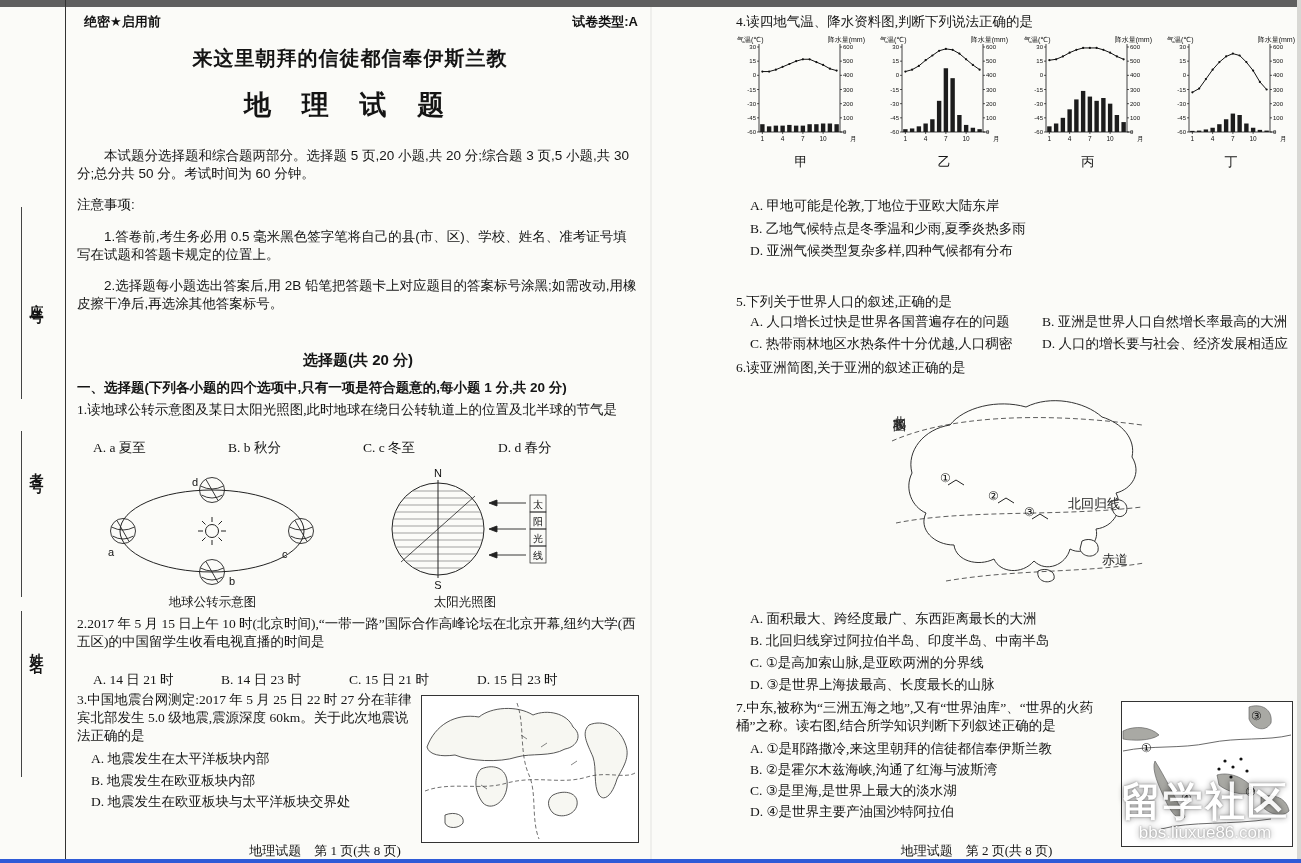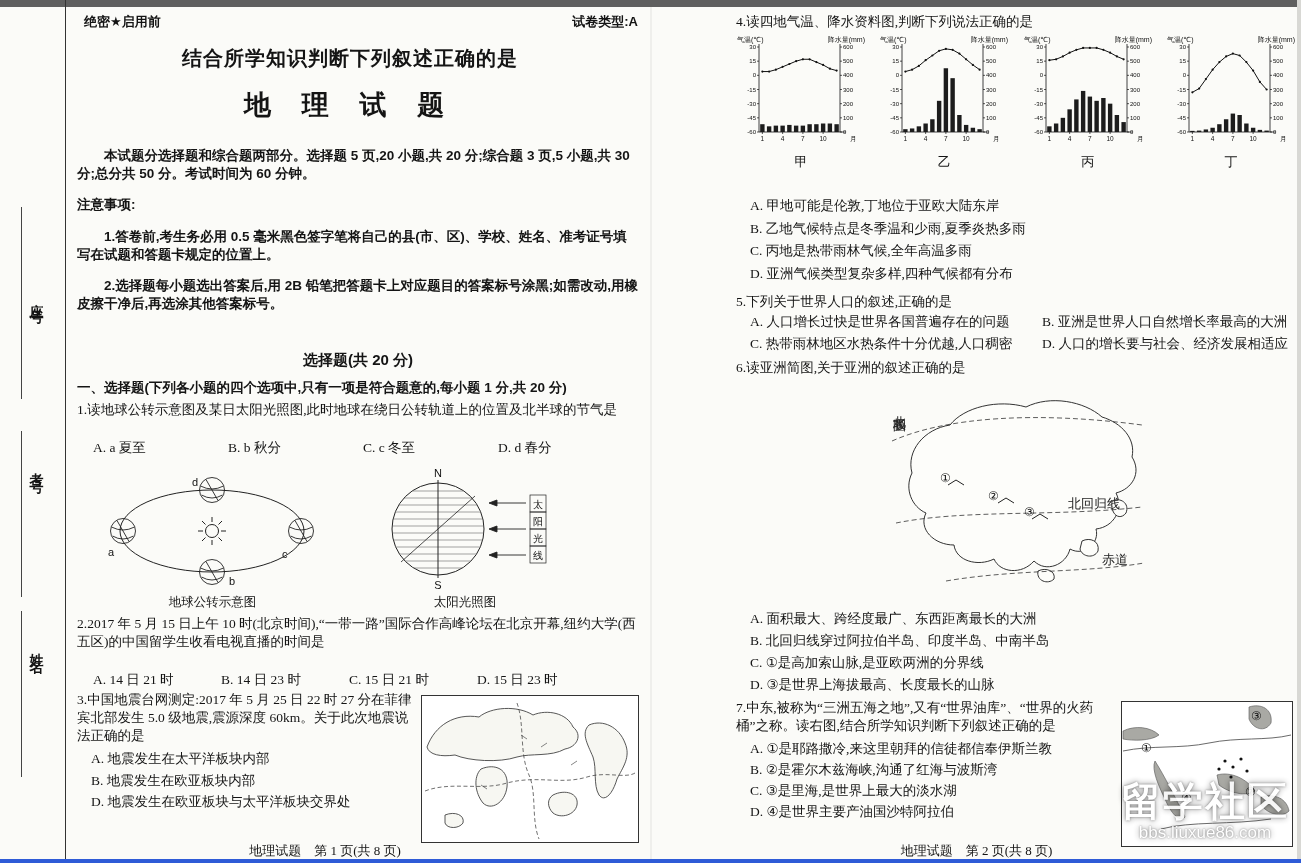--- a/index.html
+++ b/index.html
@@ -20,21 +20,21 @@
   .seal-line{position:absolute;left:21px;width:1px;background:#444}
   .m-label{position:absolute;left:27px;writing-mode:vertical-rl;letter-spacing:7px;
            font-size:14px;font-weight:bold}
 
   .secrecy{left:84px;top:6px;font-size:13px;font-weight:bold}
   .ptype{left:455px;top:6px;width:183px;text-align:right;font-size:13px;font-weight:bold}
   .title{left:70px;top:38px;width:560px;text-align:center;font-size:20px;font-weight:bold;letter-spacing:1px}
   .subject{left:70px;top:80px;width:560px;text-align:center;font-size:27px;font-weight:bold;letter-spacing:12px}
 
   .body1{left:77px;top:126px;width:562px;font-size:13.5px;line-height:18px}
-  .intro,.notice,.notice-title{font-weight:bold;font-family:"Liberation Sans","DejaVu Sans",sans-serif}
+  .intro,.notice,.notice-title{font-weight:normal;font-family:"Liberation Sans","DejaVu Sans",sans-serif}
   .intro,.notice{text-indent:2em}
 
   .sec-title{left:77px;top:344px;width:562px;text-align:center;font-size:15px;font-weight:bold;
              font-family:"Liberation Sans","DejaVu Sans",sans-serif}
   .sec-intro{left:77px;top:372px;width:562px;font-size:13.5px;font-weight:bold;
              font-family:"Liberation Sans","DejaVu Sans",sans-serif}
 
   .q{font-size:13.5px;line-height:18px}
   #q1{left:77px;top:394px;width:562px}
   .opt-row{display:flex;margin-top:20px;padding-left:16px}
@@ -101,21 +101,21 @@
   <div class="seal-line" style="top:200px;height:192px"></div>
   <div class="seal-line" style="top:424px;height:166px"></div>
   <div class="seal-line" style="top:604px;height:166px"></div>
   <div class="m-label" style="top:285px">座号</div>
   <div class="m-label" style="top:455px">考号</div>
   <div class="m-label" style="top:635px">姓名</div>
 
   <div class="abs secrecy sans">绝密★启用前</div>
   <div class="abs ptype sans">试卷类型:A</div>
 
-  <div class="abs title">结合所学知识判断下列叙述正确的是</div>
+  <div class="abs title">来这里朝拜的信徒都信奉伊斯兰教</div>
   <div class="abs subject">地 理 试 题</div>
 
   <div class="abs body1">
     <p class="intro">本试题分选择题和综合题两部分。选择题 5 页,20 小题,共 20 分;综合题 3 页,5 小题,共 30 分;总分共 50 分。考试时间为 60 分钟。</p>
     <p class="notice-title">注意事项:</p>
     <p class="notice">1.答卷前,考生务必用 0.5 毫米黑色签字笔将自己的县(市、区)、学校、姓名、准考证号填写在试题和答题卡规定的位置上。</p>
     <p class="notice">2.选择题每小题选出答案后,用 2B 铅笔把答题卡上对应题目的答案标号涂黑;如需改动,用橡皮擦干净后,再选涂其他答案标号。</p>
   </div>
 
   <div class="abs sec-title">选择题(共 20 分)</div>
@@ -553,21 +553,20 @@
               <circle cx="87.125" cy="36.611111111111114" r="1.1" fill="#111"></circle>
               <circle cx="93.875" cy="47.94444444444444" r="1.1" fill="#111"></circle>
               <circle cx="100.625" cy="55.5" r="1.1" fill="#111"></circle>
             </svg></div>
         <div class="chart-cap">丁</div>
       </div>
     </div>
     <div class="opt-list">
       <div>A. 甲地可能是伦敦,丁地位于亚欧大陆东岸</div>
       <div>B. 乙地气候特点是冬季温和少雨,夏季炎热多雨</div>
-      <div>C. 丙地是热带雨林气候,全年高温多雨</div>
       <div>D. 亚洲气候类型复杂多样,四种气候都有分布</div>
     </div>
   </div>
 
   <div class="abs q" id="q5">
     <div>5.下列关于世界人口的叙述,正确的是</div>
     <div class="opt-2col">
       <span>A. 人口增长过快是世界各国普遍存在的问题</span>
       <span>B. 亚洲是世界人口自然增长率最高的大洲</span>
     </div>

